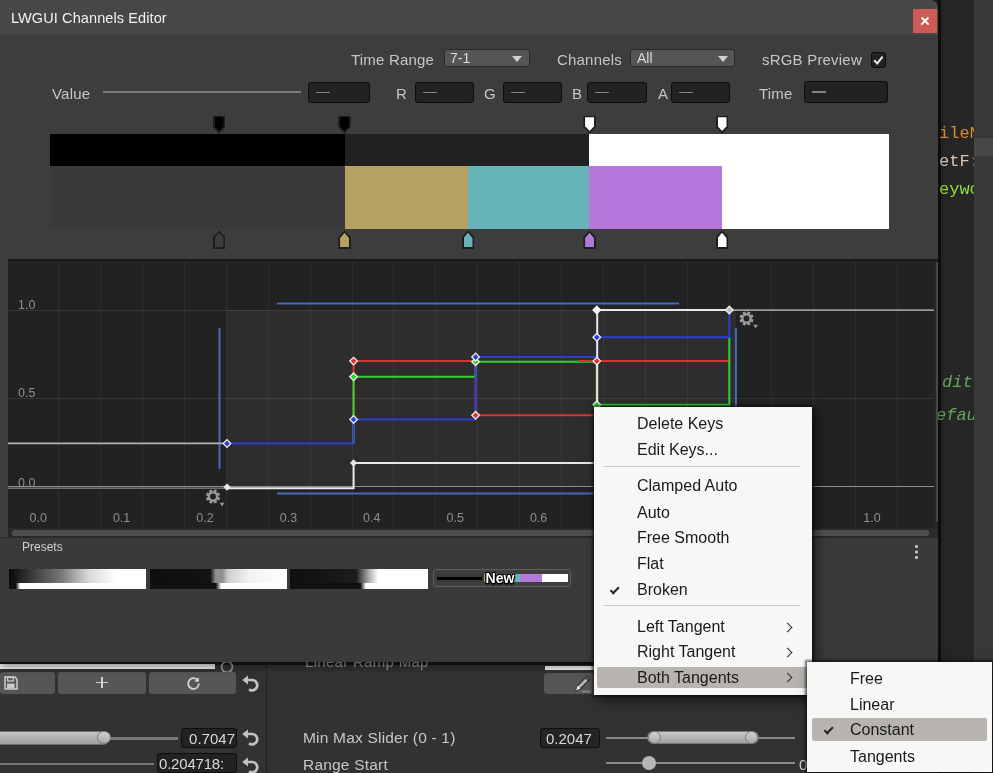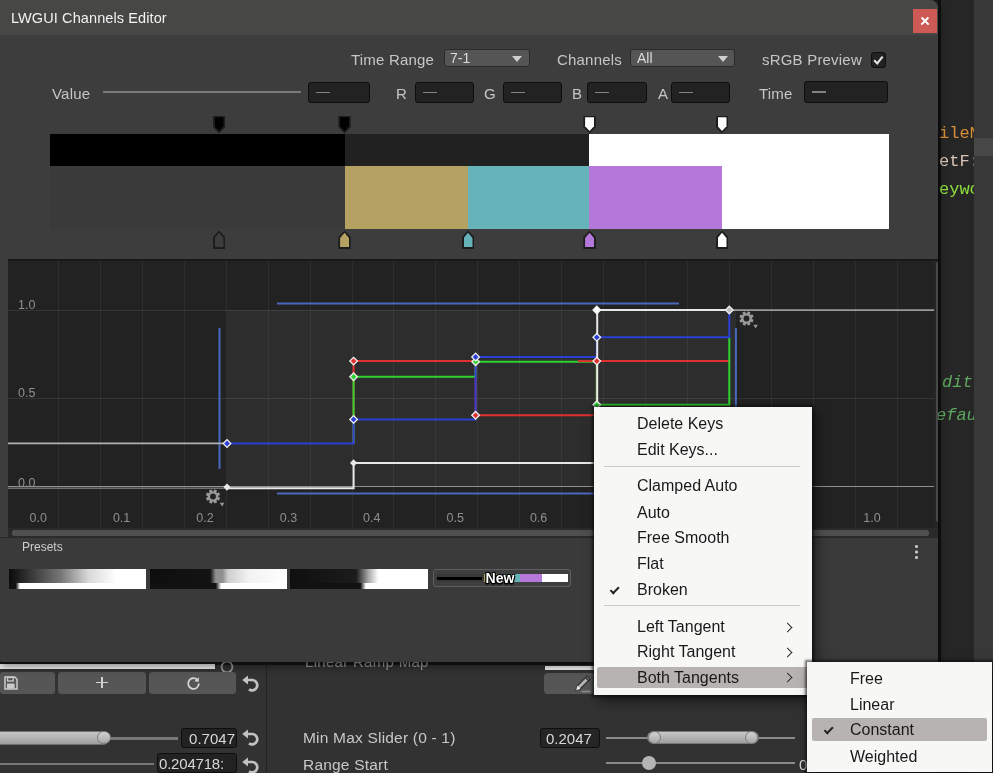--- a/index.html
+++ b/index.html
@@ -332,17 +332,17 @@
   <div class="arr" style="left:190px; top:216.5px;"></div>
   <div class="arr" style="left:190px; top:241.5px;"></div>
   <div class="arr" style="left:190px; top:267px;"></div>
 </div>
 
 <div id="submenu" class="abs" style="left:807px; top:662px; width:185px; height:110px; background:#f7f7f6; box-shadow:0 0 2px 1.6px rgba(10,10,10,0.55), 4px 6px 12px rgba(0,0,0,0.5);">
   <div class="abs" style="left:5px; top:56px; width:174.5px; height:23px; background:#b6b3b0; border-radius:2px;"></div>
   <div class="mi" style="top:5.5px;  line-height:21px;">Free</div>
   <div class="mi" style="top:32px;   line-height:21px;">Linear</div>
   <div class="mi" style="top:57px;   line-height:21px;">Constant</div>
-  <div class="mi" style="top:83.5px; line-height:21px;">Weighted</div>
+  <div class="mi" style="top:83.5px; line-height:21px;">Tangents</div>
   <div class="chk" style="left:17px; top:65px;"></div>
 </div>
 
 </div>
 
 </body></html>

